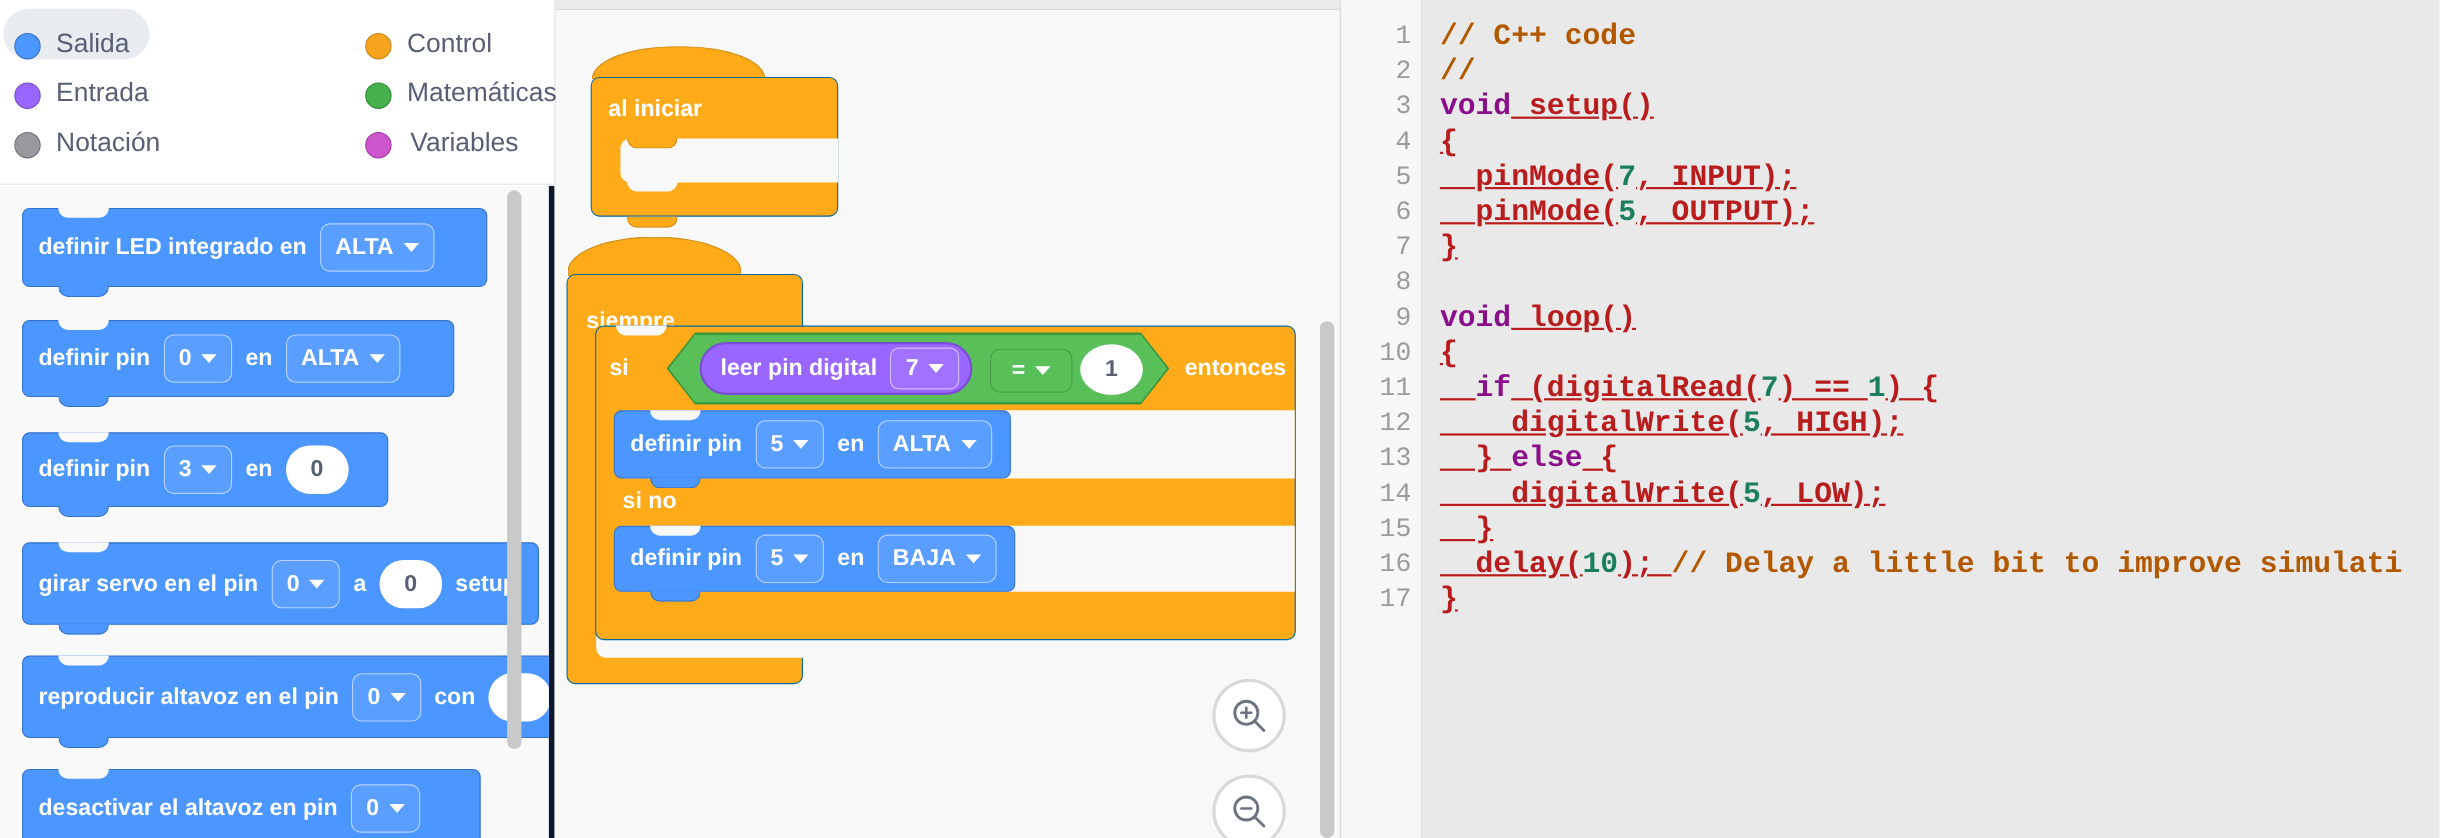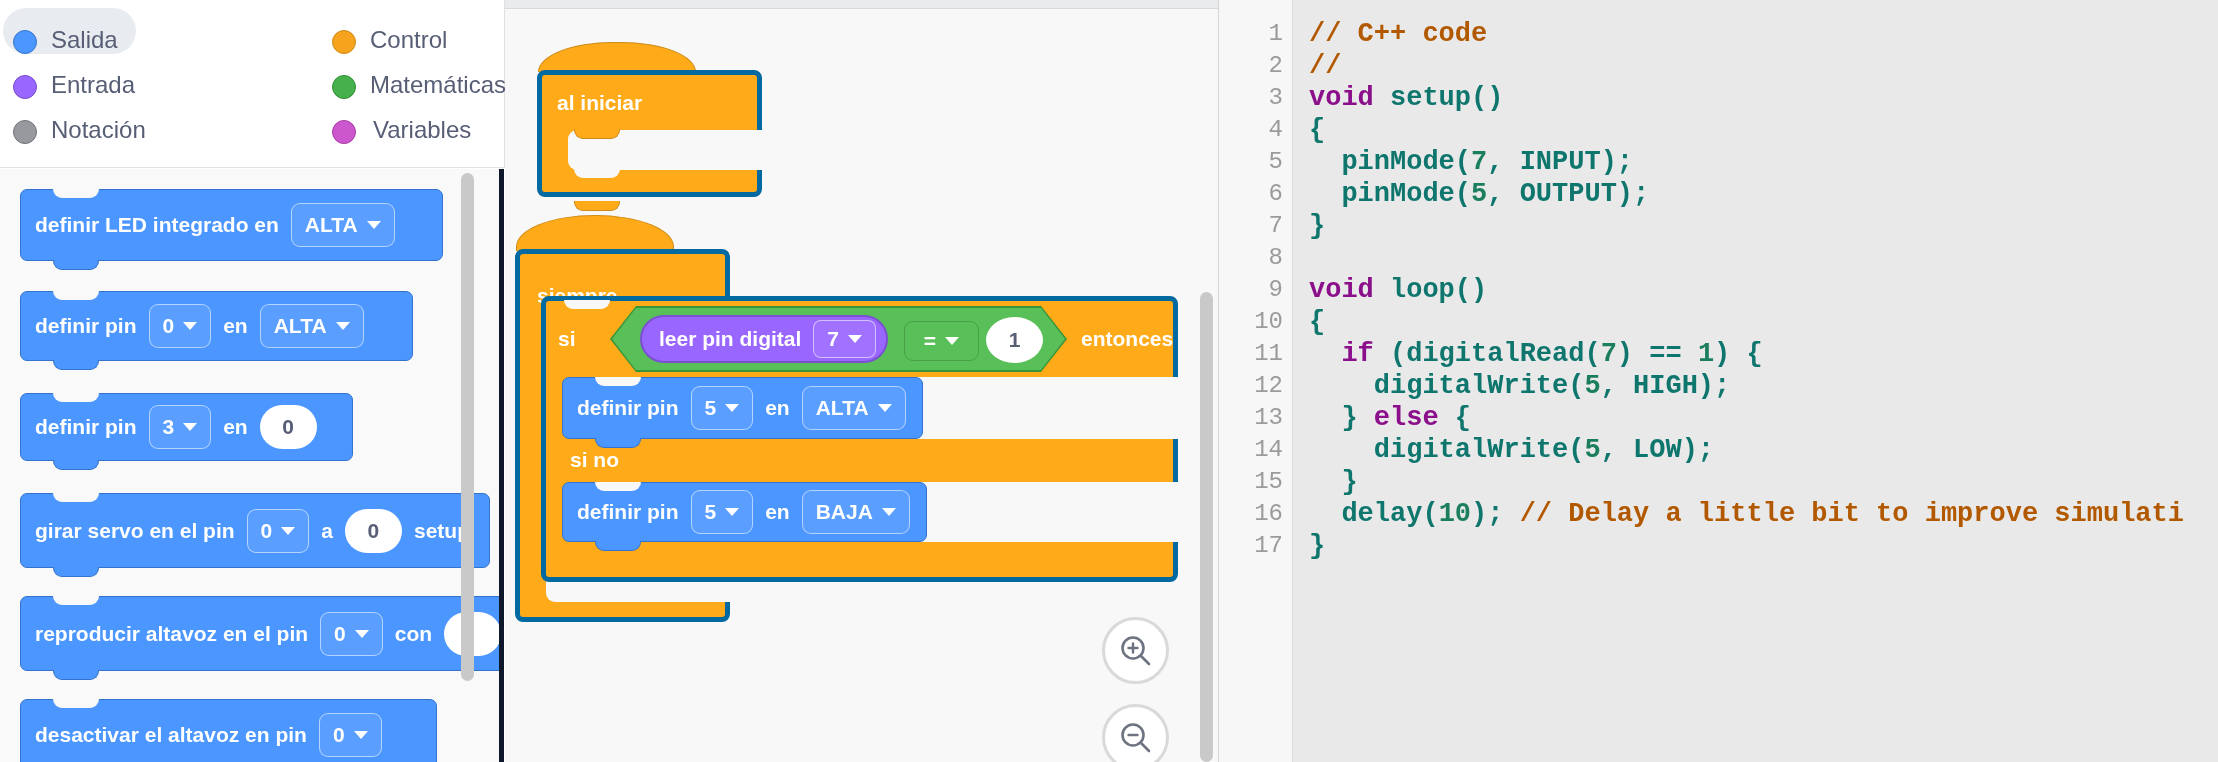--- a/index.html
+++ b/index.html
@@ -35,21 +35,21 @@
                  border-top:8px solid #fff;}
   .boval{display:flex;align-items:center;justify-content:center;min-width:57px;height:44px;
          background:#fff;border-radius:22px;color:#575e75;font-weight:700;cursor:text;}
 
   
   #canvas{position:absolute;left:505px;top:0;width:713px;height:762px;background:#f8f8f8;overflow:hidden;}
   #canvas-top-strip{position:absolute;left:0;top:0;width:100%;height:9px;background:#eaebec;
                     border-bottom:1px solid #d8d9da;}
   .hat-dome{position:absolute;background:#ffab19;border:1px solid #cf8b17;border-bottom:none;
             border-radius:80px 80px 0 0 / 32px 32px 0 0;}
-  .cbody{position:absolute;background:#ffab19;border:5px solid #0369a1;border-radius:8px;}
+  .cbody{position:absolute;background:#ffab19;border:1px solid #0369a1;border-radius:8px;}
   .cgap{position:absolute;background:#f8f8f8;border-radius:9px 0 0 9px;}
   .ctab{position:absolute;width:46px;height:10px;background:#ffab19;border:1px solid #cf8b17;
         border-top:none;border-radius:0 0 9px 9px;}
   .cnotch{position:absolute;width:46px;height:9px;background:#f8f8f8;border-radius:0 0 9px 9px;}
   .clabel{position:absolute;color:#fff;font-size:21px;font-weight:600;white-space:nowrap;}
 
   .hexagon{position:absolute;}
   .hex-outer{position:absolute;inset:0;background:#389438;
     clip-path:polygon(0 50%,26px 0,calc(100% - 26px) 0,100% 50%,calc(100% - 26px) 100%,26px 100%);}
   .hex-inner{position:absolute;inset:2px;background:#59c059;
@@ -71,21 +71,21 @@
 
   
   #code-panel{position:absolute;left:1218px;top:0;width:1000px;height:762px;background:#e9e9e9;
               border-left:1px solid #d5d5d5;}
   #gutter{position:absolute;left:0;top:0;width:74px;height:762px;background:#f7f7f7;
           border-right:1px solid #dbdbdb;}
   .gut-num{position:absolute;right:9px;width:60px;height:32px;line-height:32px;text-align:right;
            font-family:"Liberation Mono",monospace;font-size:24px;color:#9b9b9b;}
   .code-line{position:absolute;left:90px;height:32px;line-height:32px;white-space:pre;
              font-family:"Liberation Mono",monospace;font-size:27px;font-weight:700;}
-  .seg-plain{color:#0f766e;} .seg-kw{color:#8b0f8b;} .seg-num{color:#1b7e5f;} .seg-comment{color:#b25900;}
+  .seg-plain{color:#b91c1c;text-decoration:underline;} .seg-kw{color:#8b0f8b;} .seg-num{color:#1b7e5f;} .seg-comment{color:#b25900;}
 </style>
 </head>
 <body>
 
 <div id="root">
 
   <div id="palette-header">
     <div class="cat selected" style="left:3px;top:8px;">
         <span class="dot" style="background: rgb(76, 151, 255); border: 1.5px solid rgb(51, 115, 204);"></span>
         <span class="cat-label">Salida</span>

